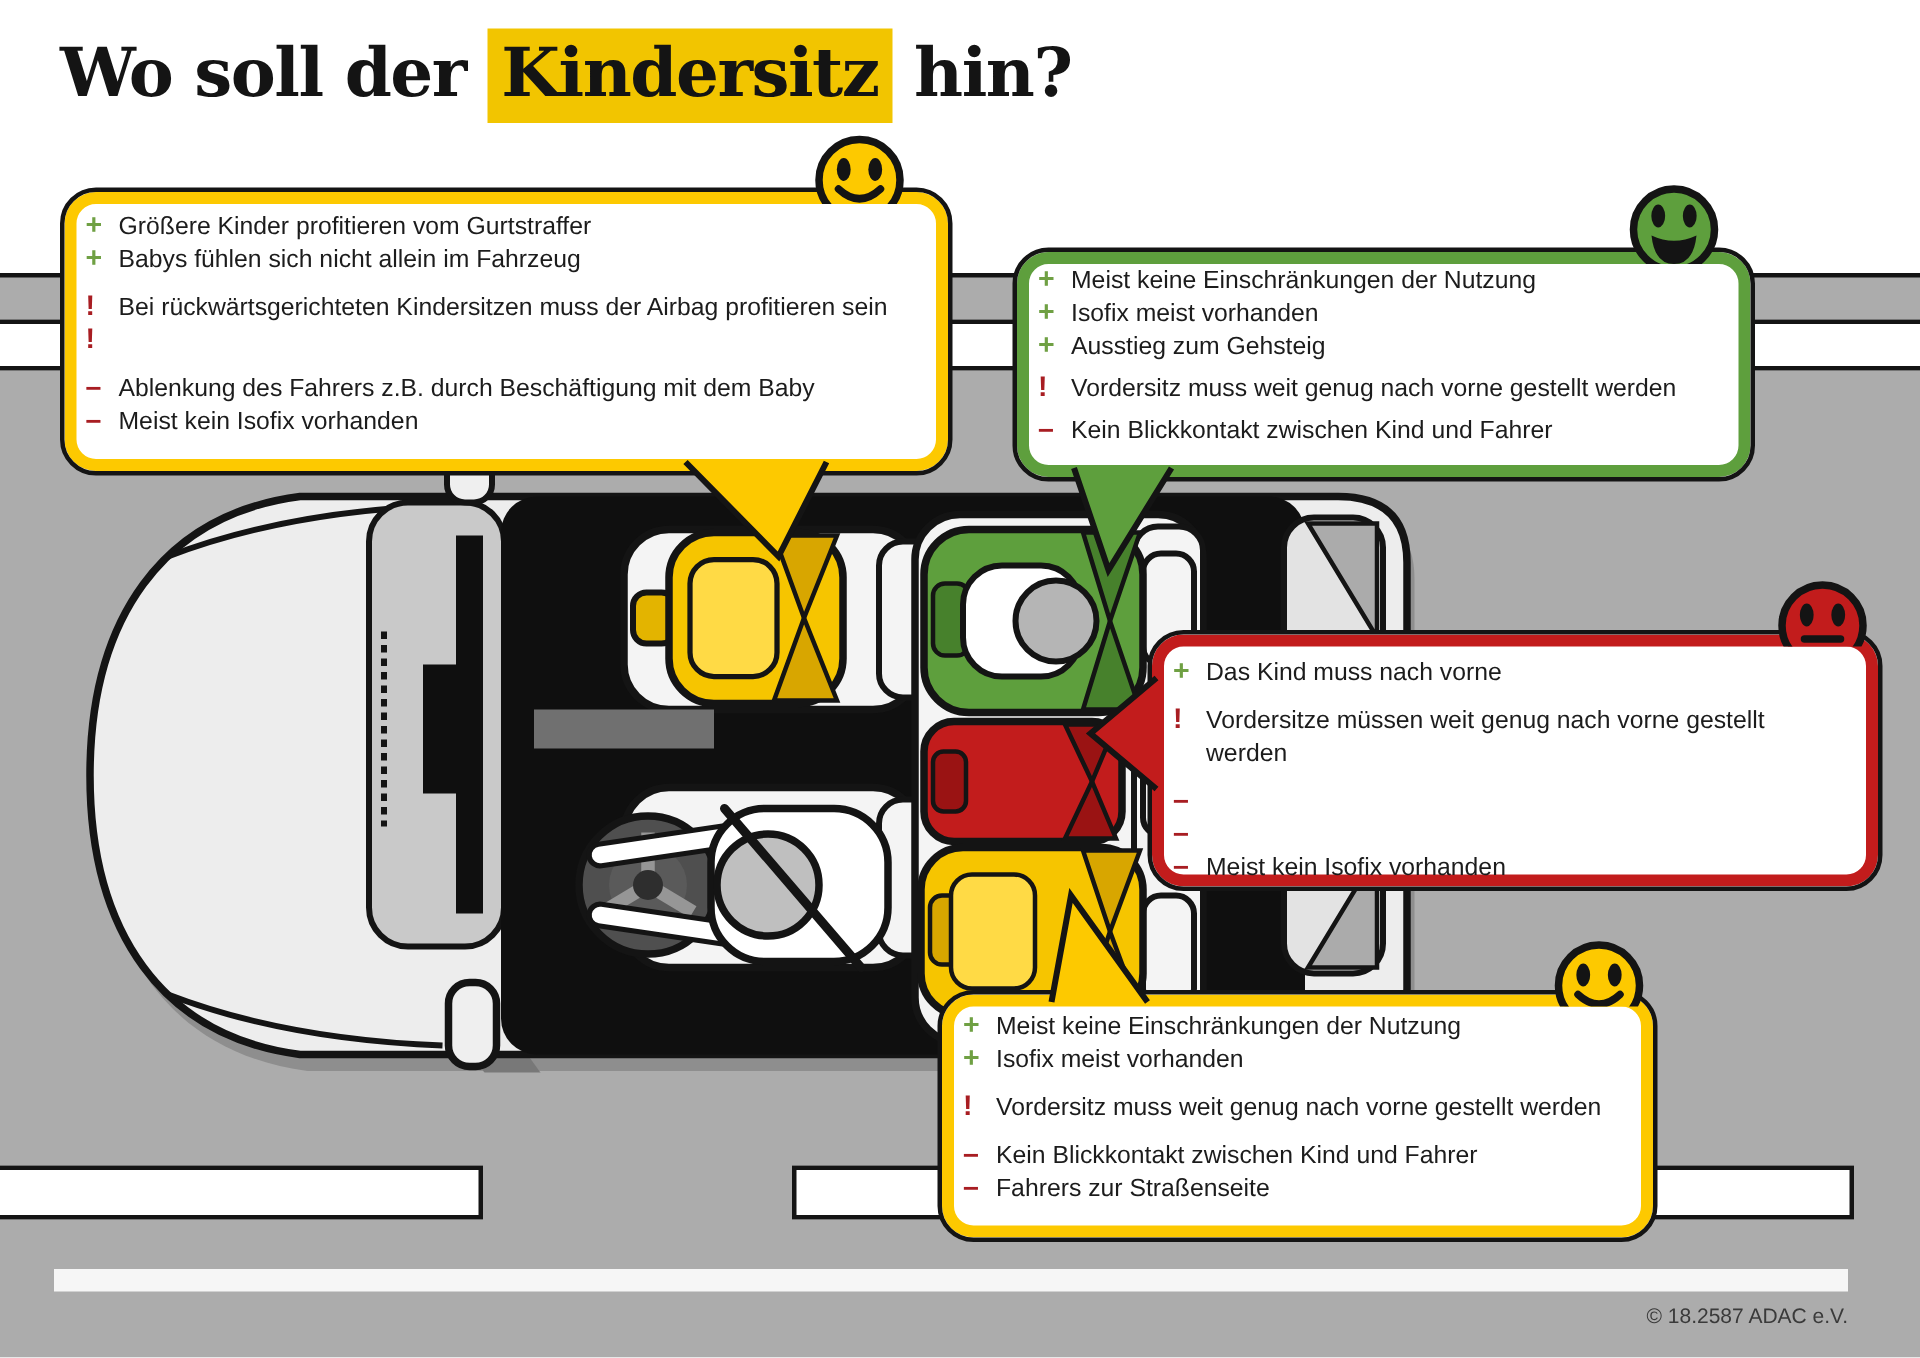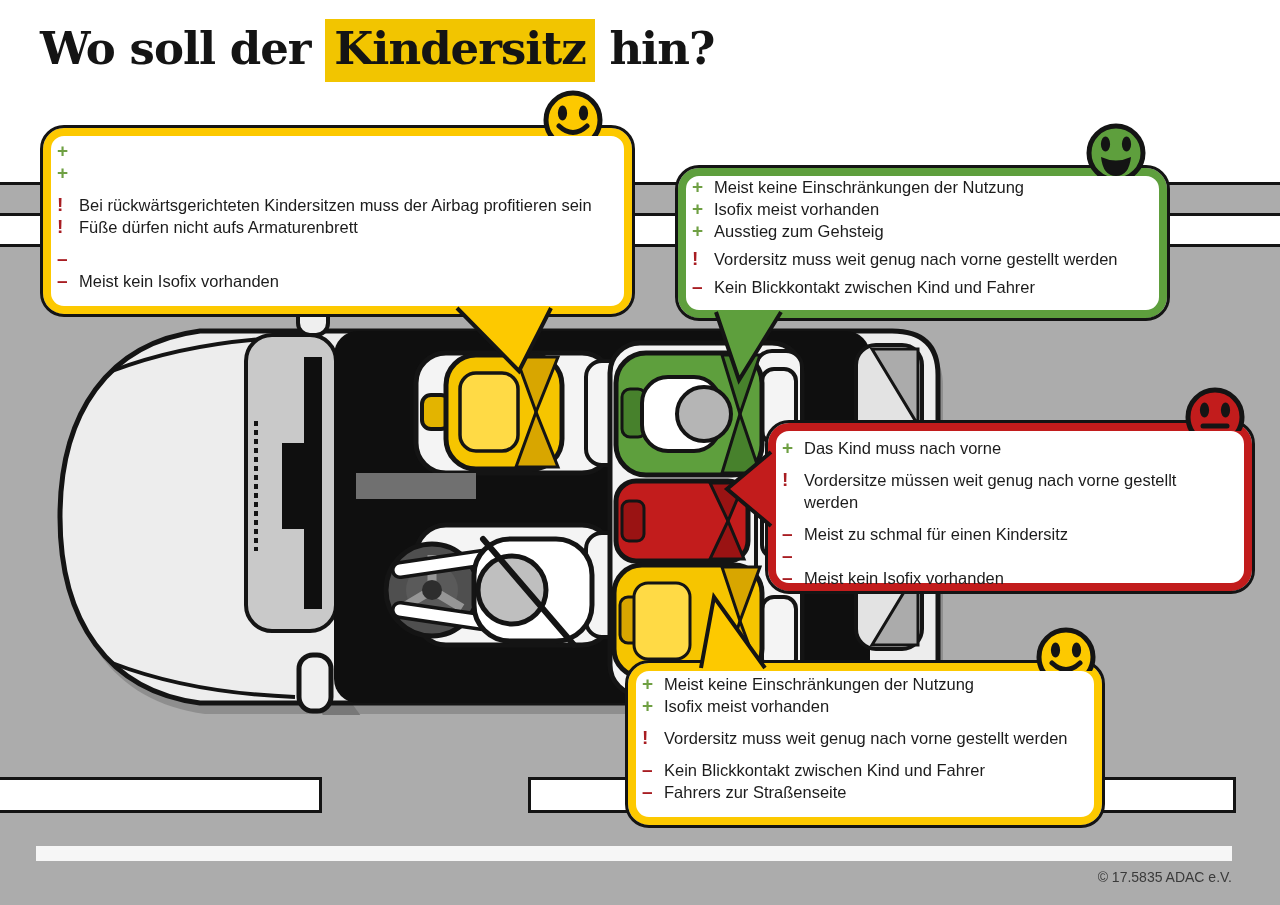--- a/index.html
+++ b/index.html
@@ -155,38 +155,40 @@
 
     <rect x="248" y="0" width="30" height="42" rx="12" fill="#EFEFEF" stroke="#141414" stroke-width="4"></rect>
     <rect x="249" y="362" width="32" height="56" rx="14" fill="#EFEFEF" stroke="#141414" stroke-width="5"></rect>
   </svg>
 
   <div class="bubble" id="bubble-1">
     <div class="rows">
 
         <div class="row plus">
           <span class="ico">+</span>
-        </div>
-
-        <div class="row plus">
-          <span class="ico">+</span>
+          <span class="txt">Größere Kinder profitieren vom Gurtstraffer</span>
+        </div>
+
+        <div class="row plus">
+          <span class="ico">+</span>
+          <span class="txt">Babys fühlen sich nicht allein im Fahrzeug</span>
         </div>
 
         <div class="row warning gap">
           <span class="ico">!</span>
           <span class="txt">Bei rückwärtsgerichteten Kindersitzen muss der Airbag profitieren sein</span>
         </div>
 
         <div class="row warning">
           <span class="ico">!</span>
-          <span class="txt">Füße dürfen nicht aufs Armaturenbrett</span>
         </div>
 
         <div class="row minus gap">
           <span class="ico">–</span>
+          <span class="txt">Ablenkung des Fahrers z.B. durch Beschäftigung mit dem Baby</span>
         </div>
 
         <div class="row minus">
           <span class="ico">–</span>
           <span class="txt">Meist kein Isofix vorhanden</span>
         </div>
       </div>
   </div>
 
   <div class="bubble" id="bubble-2">
@@ -227,21 +229,20 @@
           <span class="txt">Das Kind muss nach vorne</span>
         </div>
 
         <div class="row warning gap">
           <span class="ico">!</span>
           <span class="txt">Vordersitze müssen weit genug nach vorne gestellt werden</span>
         </div>
 
         <div class="row minus gap">
           <span class="ico">–</span>
-          <span class="txt">Meist zu schmal für einen Kindersitz</span>
         </div>
 
         <div class="row minus">
           <span class="ico">–</span>
         </div>
 
         <div class="row minus">
           <span class="ico">–</span>
           <span class="txt">Meist kein Isofix vorhanden</span>
         </div>
@@ -311,15 +312,15 @@
   </div>
   <div class="smiley" id="smiley-4">
     <svg width="66" height="66" viewBox="0 0 66 66">
       <circle cx="33" cy="33" r="27" fill="#FDC900" stroke="#141414" stroke-width="5"></circle>
       <ellipse cx="22.5" cy="26" rx="4.6" ry="7.6" fill="#141414"></ellipse>
       <ellipse cx="43.5" cy="26" rx="4.6" ry="7.6" fill="#141414"></ellipse>
       <path d="M 19,39 Q 33,52 47,39" fill="none" stroke="#141414" stroke-width="5" stroke-linecap="round"></path>
     </svg>
   </div>
 
-  <div id="copyright">© 17.5835 ADAC e.V.</div>
+  <div id="copyright">© 18.2587 ADAC e.V.</div>
 
 </div>
 
 </body></html>

